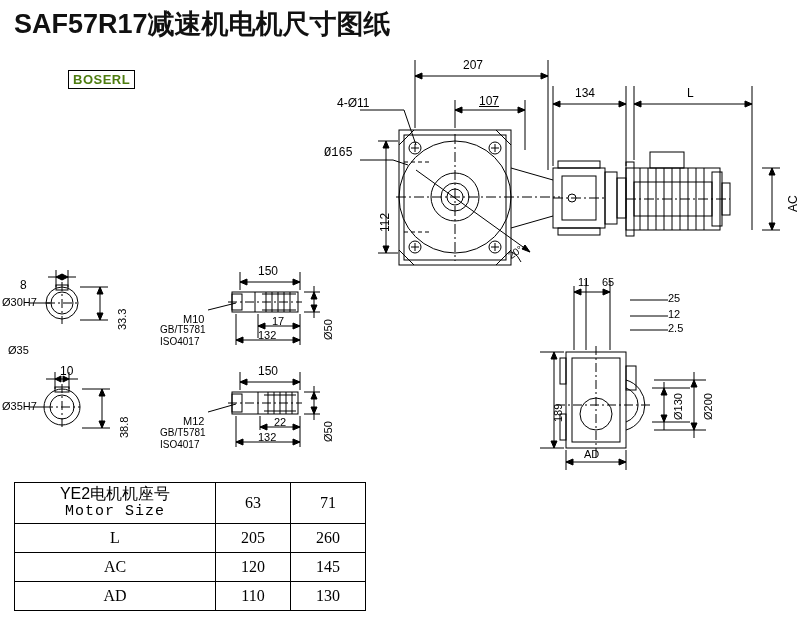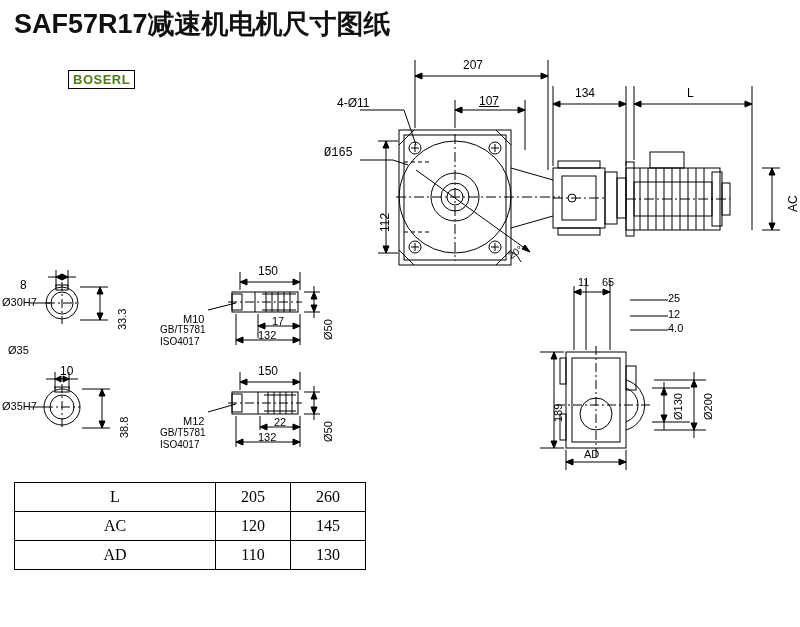--- a/index.html
+++ b/index.html
@@ -346,28 +346,36 @@
   <div class="dim xs" style="left:160px;top:427px;">GB/T5781</div>
   <div class="dim xs" style="left:160px;top:439px;">ISO4017</div>
   <div class="dim sm" style="left:274px;top:416px;">22</div>
   <div class="dim sm" style="left:258px;top:431px;">132</div>
   <div class="dim vert sm" style="left:322px;top:442px;">Ø50</div>
 
   <div class="dim sm" style="left:578px;top:276px;">11</div>
   <div class="dim sm" style="left:602px;top:276px;">65</div>
   <div class="dim sm" style="left:668px;top:292px;">25</div>
   <div class="dim sm" style="left:668px;top:308px;">12</div>
-  <div class="dim sm" style="left:668px;top:322px;">4.0</div>
+  <div class="dim sm" style="left:668px;top:322px;">2.5</div>
   <div class="dim vert sm" style="left:552px;top:422px;">189</div>
   <div class="dim vert sm" style="left:672px;top:420px;">Ø130</div>
   <div class="dim vert sm" style="left:702px;top:420px;">Ø200</div>
   <div class="dim sm" style="left:584px;top:448px;">AD</div>
 
   <table class="tbl">
     <tbody>
+        <tr>
+      <td class="c0 head">
+        <div class="cn">YE2电机机座号</div>
+        <div class="en">Motor Size</div>
+      </td>
+      <td class="c1">63</td>
+      <td class="c2">71</td>
+    </tr>
     <tr>
       <td class="c0">L</td>
       <td class="c1">205</td>
       <td class="c2">260</td>
     </tr>
     <tr>
       <td class="c0">AC</td>
       <td class="c1">120</td>
       <td class="c2">145</td>
     </tr>

